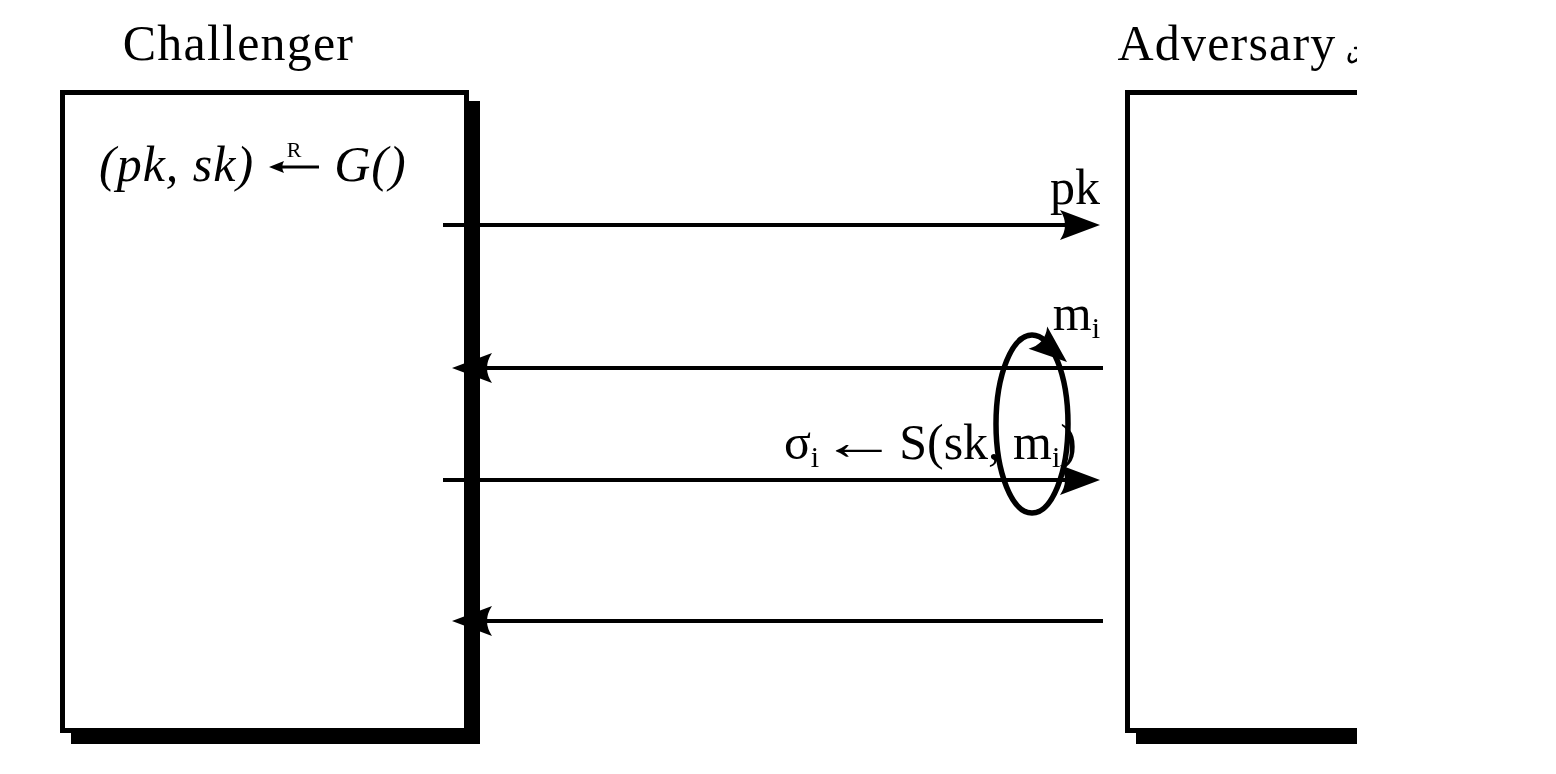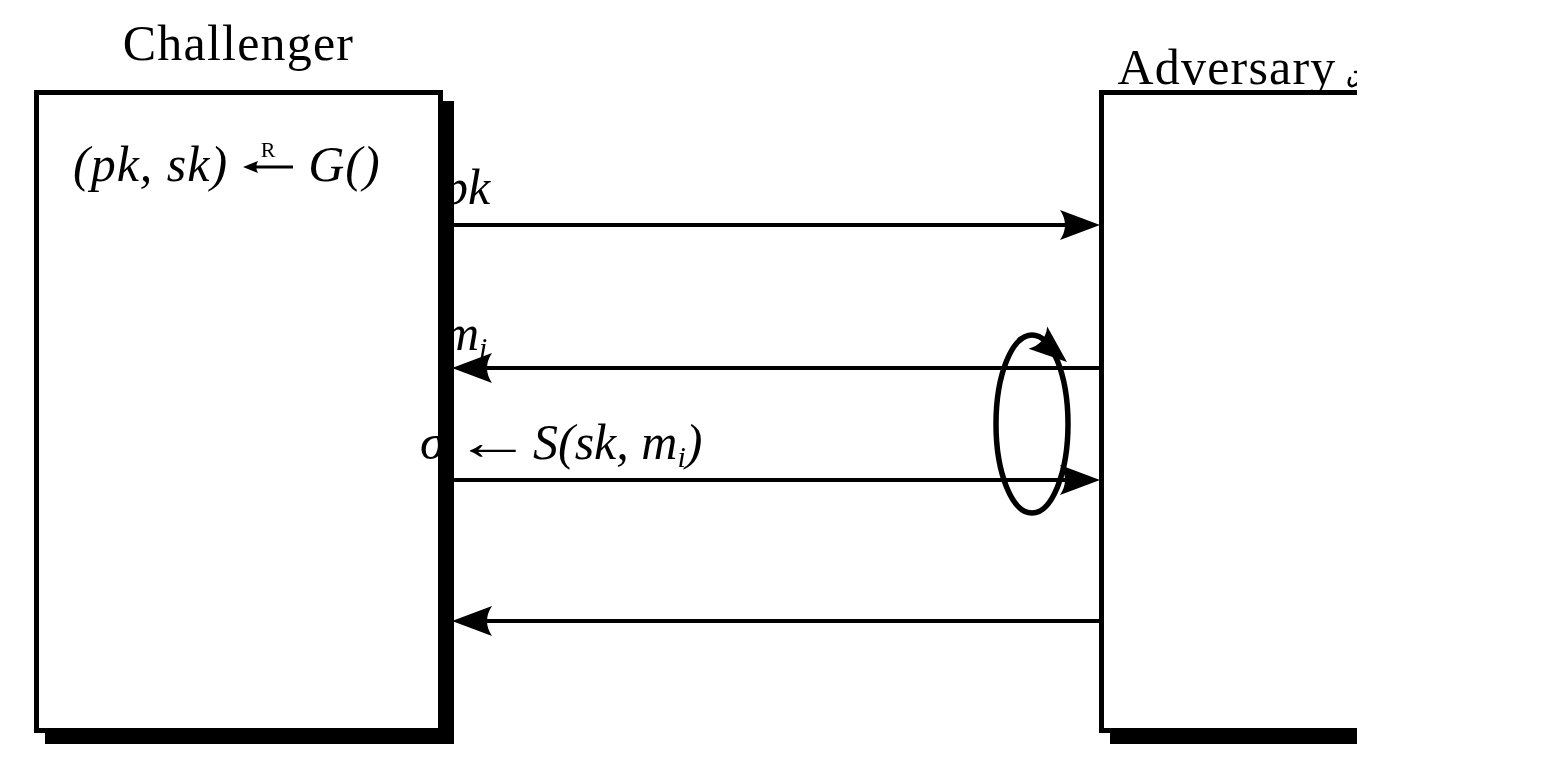--- a/index.html
+++ b/index.html
@@ -1,35 +1,35 @@
 <!DOCTYPE html>
 <html><head>
 <meta charset="utf-8">
 <style>
   html,body{margin:0;padding:0;background:#fff;}
   .canvas{position:relative;width:1357px;height:774px;background:#fff;color:#000;
           font-family:"Liberation Serif",serif;overflow:hidden;}
   .box{position:absolute;top:90px;width:399px;height:633px;border:5px solid #000;
-       background:#fff;box-shadow:11px 11px 0 #000;}
+       background:#fff;box-shadow:11px 11px 0 #000;margin-left:26px;}
   .challenger-box{left:34px;}
   .adversary-box{left:1099px;}
   .party-title{position:absolute;top:18px;width:409px;text-align:center;
                font-size:50px;line-height:1;letter-spacing:1.2px;white-space:nowrap;}
   .challenger-title{left:34px;}
-  .adversary-title{left:1046px;margin-top:24px;}
+  .adversary-title{left:1046px;}
   .cal-icon{vertical-align:-6px;margin-left:7px;}
   .keygen{position:absolute;left:34px;top:44px;font-size:50px;font-style:italic;
           white-space:nowrap;line-height:1;letter-spacing:1px;}
   .xarr{position:relative;display:inline-block;width:50px;height:24px;
         vertical-align:2px;margin:0 15px;}
   .xarr svg{display:block;}
   .xarr-r{position:absolute;left:50%;top:-16px;transform:translateX(-50%);
           font-size:22px;font-style:normal;line-height:1;letter-spacing:0;}
-  .msg-label{position:absolute;left:443px;width:657px;text-align:left;
-             font-size:50px;font-style:italic;line-height:1;white-space:nowrap;}
+  .msg-label{position:absolute;left:443px;width:657px;text-align:right;
+             font-size:50px;line-height:1;white-space:nowrap;}
   .msg-label-sigma{left:420px;}
   .sub{font-size:30px;vertical-align:-8px;}
   .marr{display:inline-block;transform:scaleX(1.55);margin:0 15px;}
   .overlay{position:absolute;left:0;top:0;}
 </style>
 </head>
 <body>
 
 <div class="canvas">
 
@@ -68,18 +68,18 @@
       <path d="M 452 621 L 492 606 Q 482 621 492 636 Z" fill="#000"></path>
     </g>
     <g>
       <ellipse cx="1032" cy="424" rx="36" ry="89" fill="none" stroke="#000" stroke-width="5.5"></ellipse>
       <path d="M 0 0 L -38 -14.5 Q -28 0 -38 14.5 Z" fill="#000" transform="translate(1067,362) rotate(40)"></path>
     </g>
   </svg>
 
   <div class="msg-label" style="top:162px"><span>pk</span></div>
 
-  <div class="msg-label" style="top:308px"><span>m</span><span class="sub">i</span></div>
+  <div class="msg-label" style="top:288px"><span>m</span><span class="sub">i</span></div>
 
   <div class="msg-label msg-label-sigma" style="top:417px"><span>σ</span><span class="sub">i</span><span class="marr">←</span><span>S(sk, m</span><span class="sub">i</span><span>)</span></div>
 
 
 </div>
 
 </body></html>

